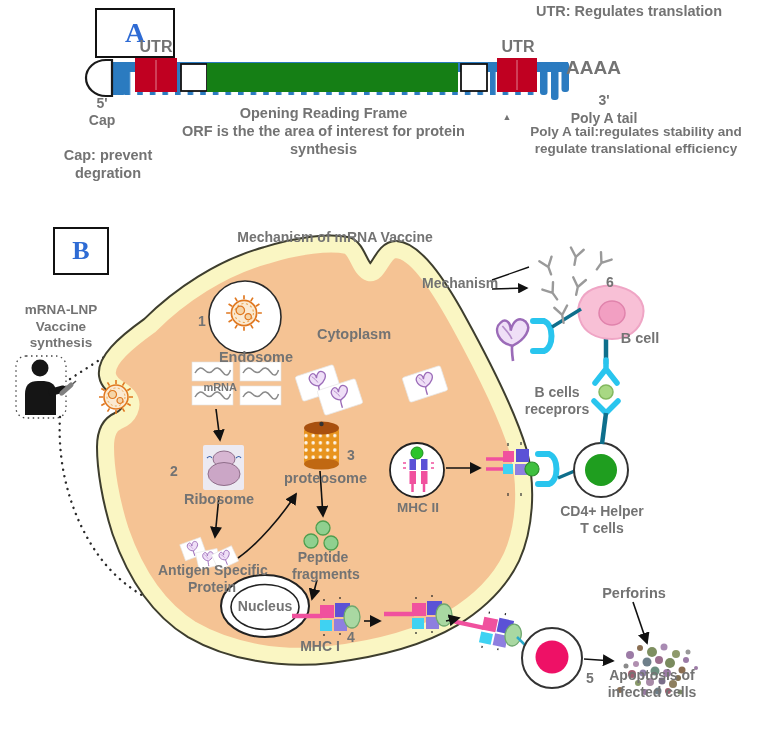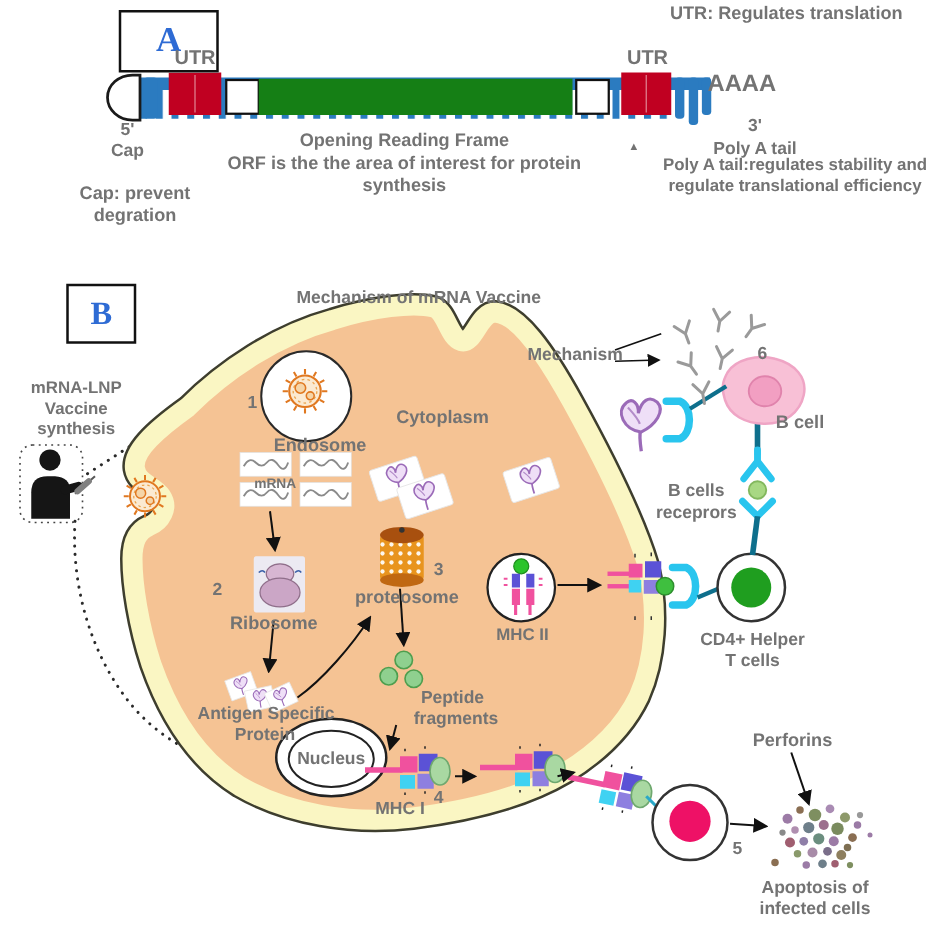--- a/index.html
+++ b/index.html
@@ -332,38 +332,38 @@
 <div class="lbl" style="left:144px;top:381px;width:46px;font-size:11px;text-align:right;margin-left:47px;">mRNA</div>
 <div class="lbl" style="left:166px;top:463px;width:16px;">2</div>
 <div class="lbl" style="left:184px;top:491px;width:66px;font-size:14.5px;">Ribosome</div>
 <div class="lbl" style="left:158px;top:562px;width:108px;">
   <span class="ln">Antigen Specific</span>
   <span class="ln">Protein</span>
 </div>
 <div class="lbl" style="left:221px;top:598px;width:88px;">Nucleus</div>
 <div class="lbl" style="left:343px;top:447px;width:16px;">3</div>
 <div class="lbl" style="left:284px;top:470px;width:76px;font-size:14.5px;">proteosome</div>
-<div class="lbl" style="left:292px;top:549px;width:62px;margin-left:39px;">
+<div class="lbl" style="left:292px;top:549px;width:62px;">
   <span class="ln">Peptide</span>
   <span class="ln">fragments</span>
 </div>
 <div class="lbl" style="left:292px;top:638px;width:56px;">MHC I</div>
 <div class="lbl" style="left:342px;top:629px;width:18px;">4</div>
 <div class="lbl" style="left:390px;top:500px;width:56px;font-size:13.5px;">MHC II</div>
 <div class="lbl" style="left:554px;top:503px;width:96px;">
   <span class="ln">CD4+ Helper</span>
   <span class="ln">T cells</span>
 </div>
 <div class="lbl" style="left:422px;top:275px;width:70px;">Mechanism</div>
 <div class="lbl" style="left:602px;top:274px;width:16px;">6</div>
 <div class="lbl" style="left:612px;top:330px;width:56px;font-size:14.5px;text-align:center;">B cell</div>
 <div class="lbl" style="left:516px;top:342px;width:82px;margin-top:42px;">
   <span class="ln">B cells</span>
   <span class="ln">receprors</span>
 </div>
 <div class="lbl" style="left:592px;top:585px;width:84px;font-size:14.5px;">Perforins</div>
 <div class="lbl" style="left:582px;top:670px;width:16px;">5</div>
-<div class="lbl" style="left:594px;top:701px;width:116px;">
+<div class="lbl" style="left:594px;top:667px;width:116px;">
   <span class="ln">Apoptosis of</span>
   <span class="ln">infected cells</span>
 </div>
 
 </div>
 
 </body></html>

